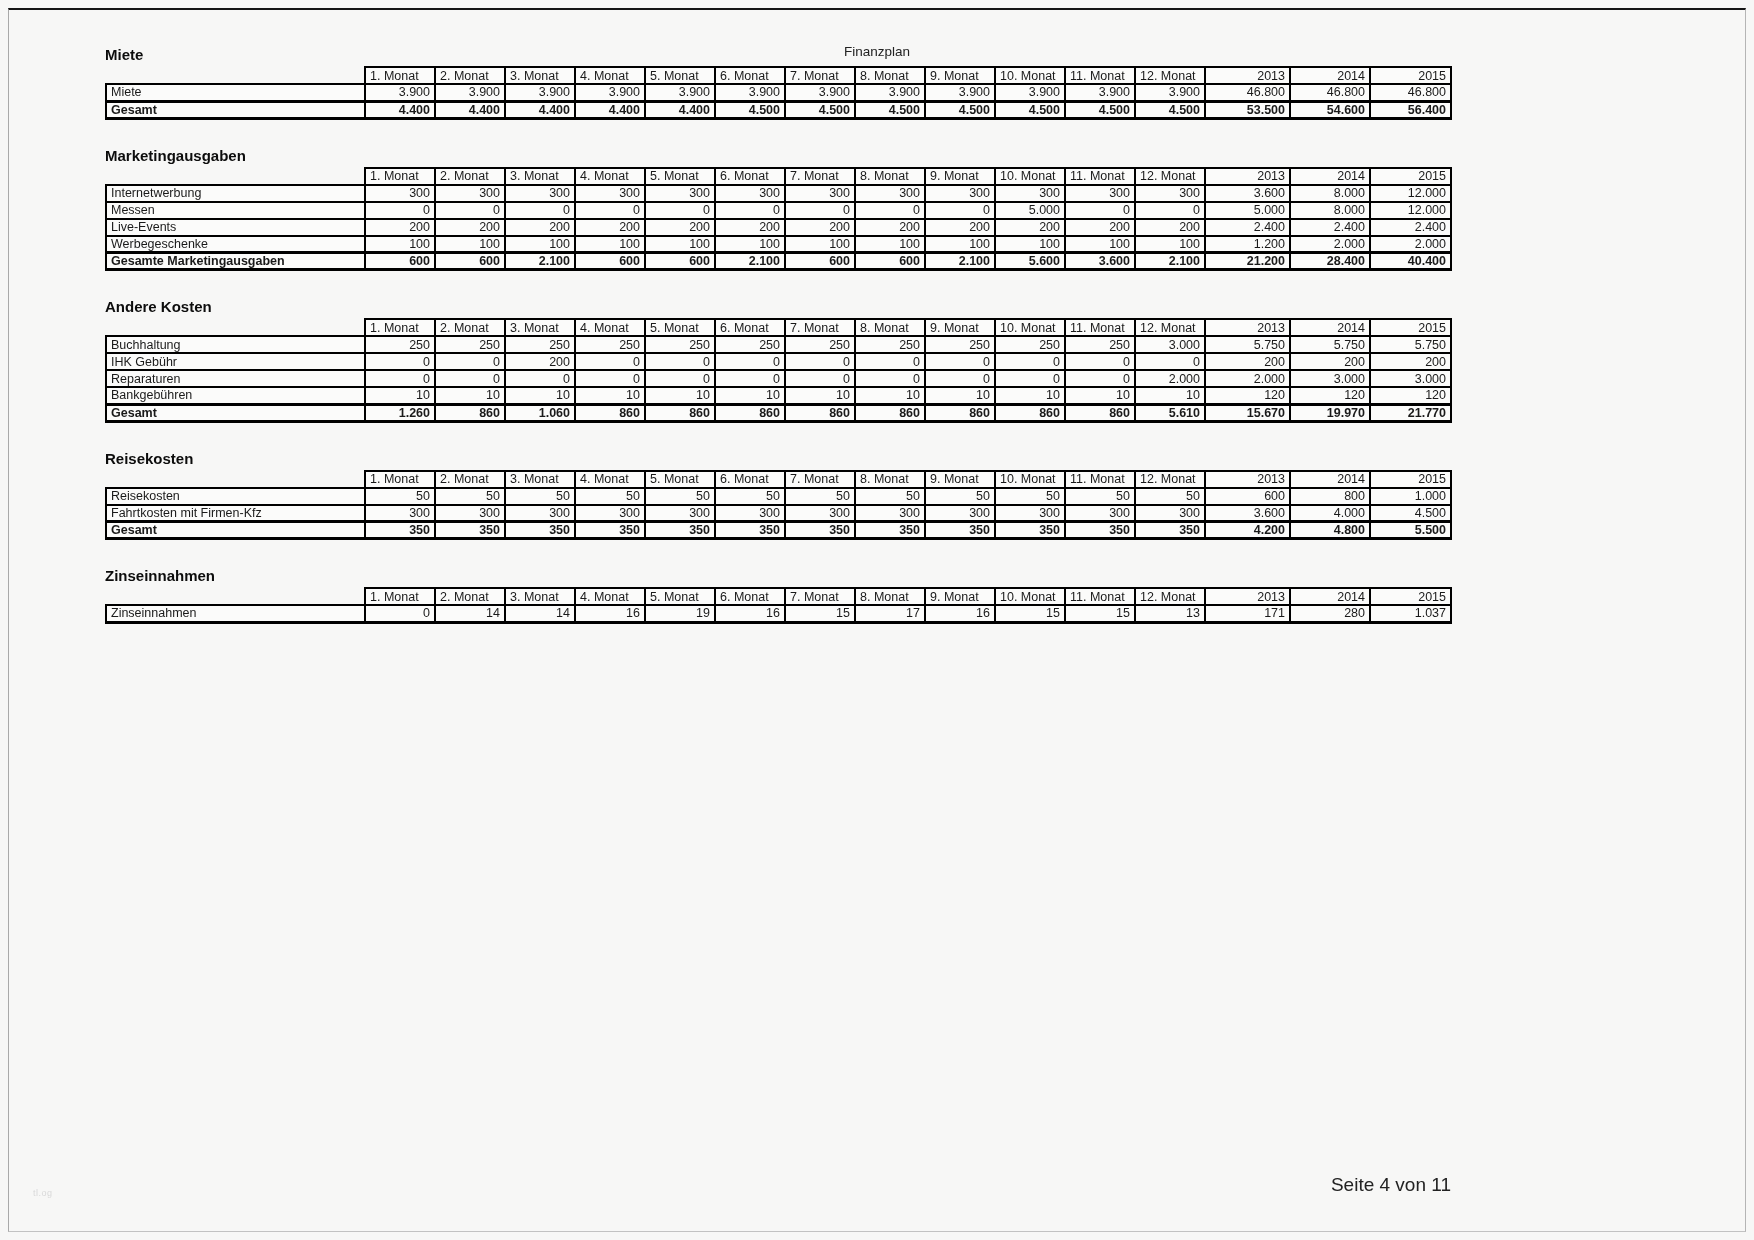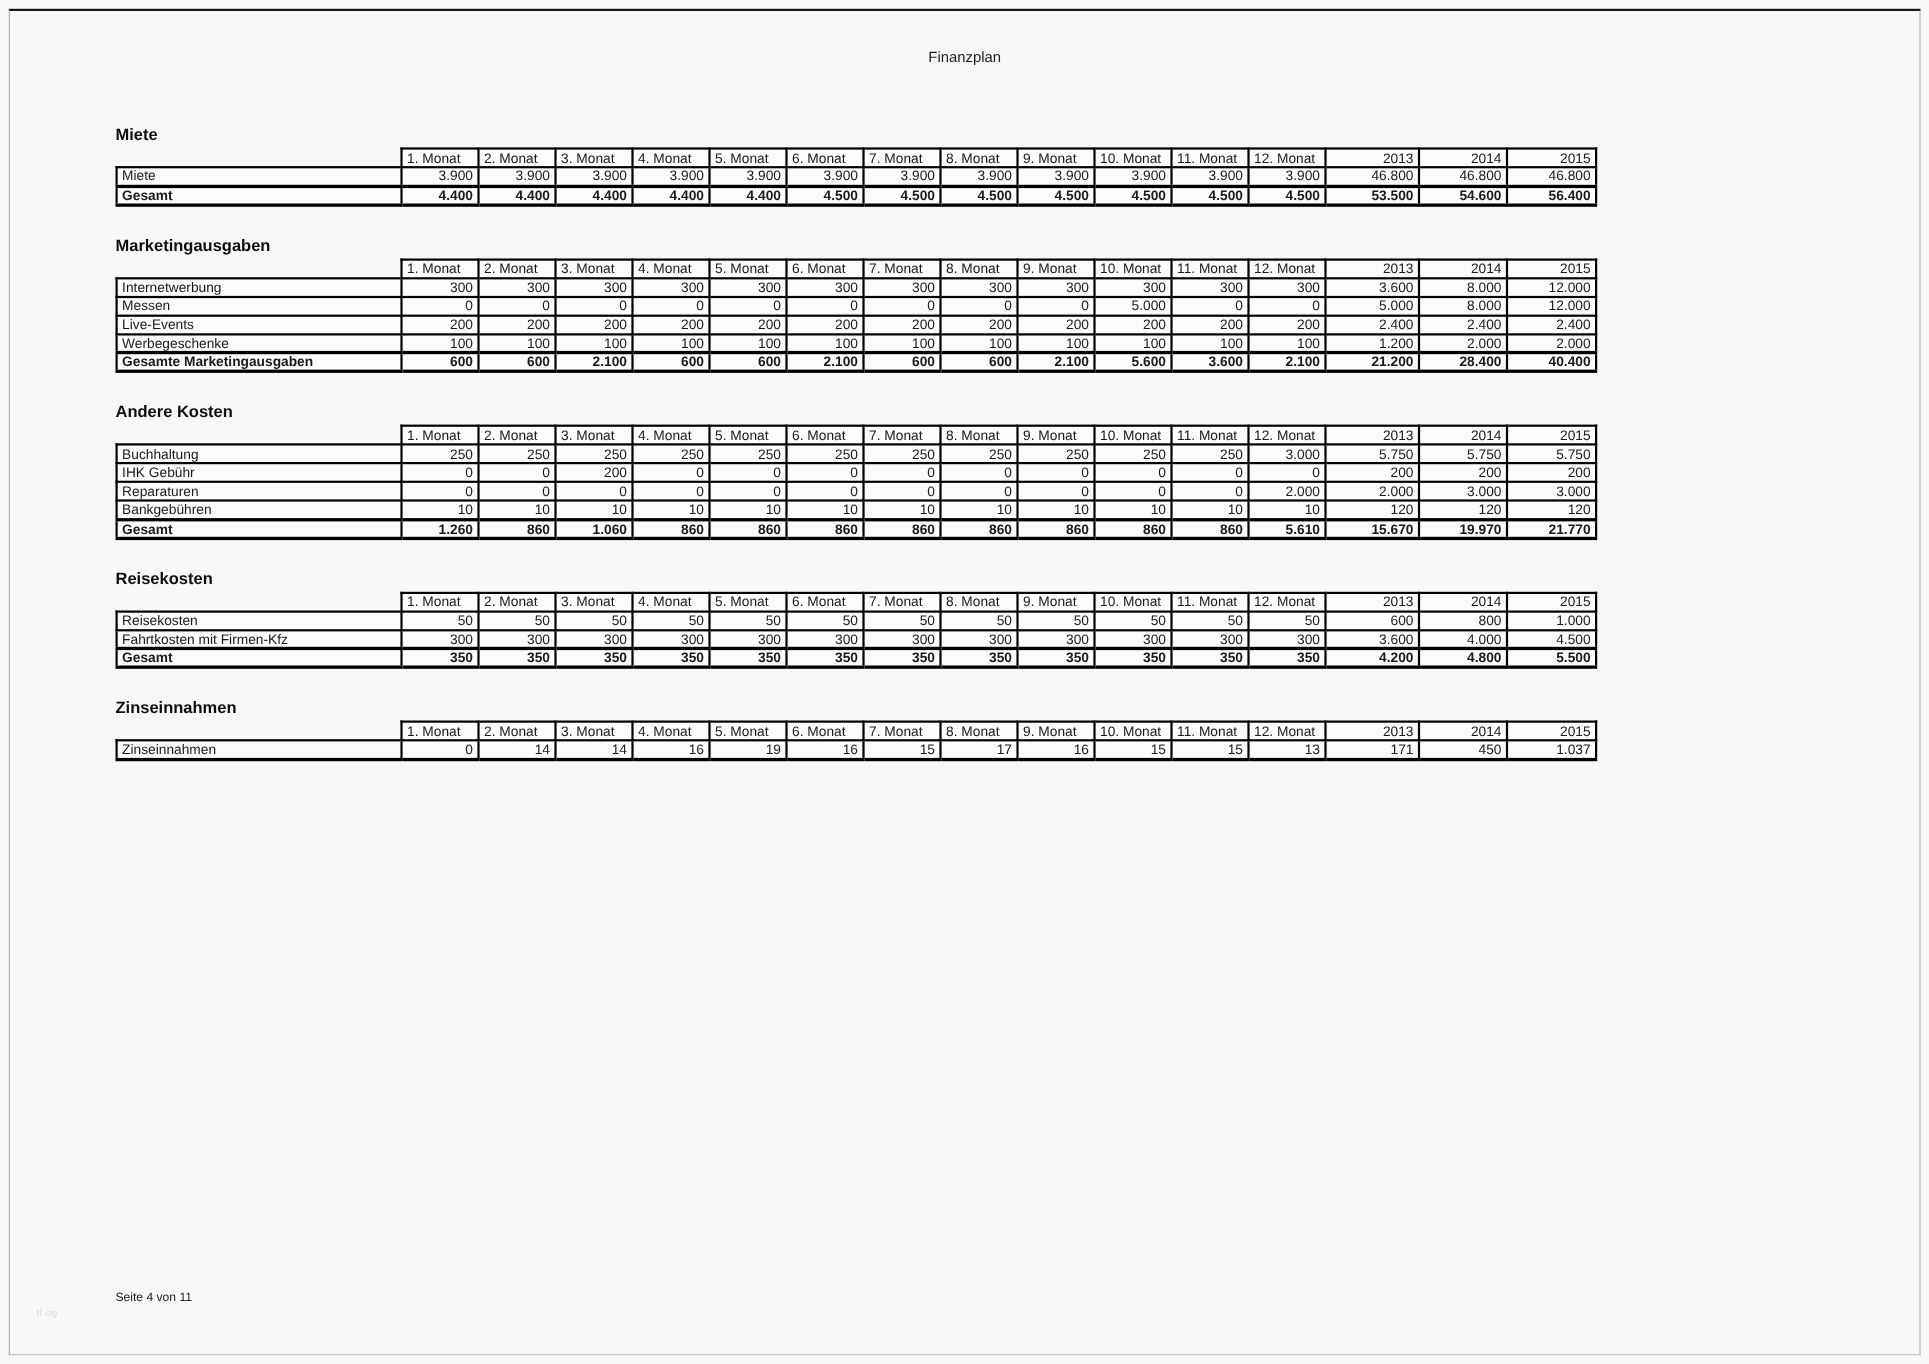--- a/index.html
+++ b/index.html
@@ -12,42 +12,42 @@
     border-top:2px solid #151515;
     border-left:1px solid #a9a9a9;
     border-right:1px solid #b5b5b5;
     border-bottom:1px solid #c2c2c2;
     pointer-events:none;
   }
   .doc-title {
     position:absolute; top:44px; left:0; right:0;
     text-align:center; font-size:13.5px; color:#222;
   }
-  .content { position:absolute; top:0; left:105px; width:1346px; padding-top:116px; }
+  .content { position:absolute; top:0; left:105px; width:1346px; padding-top:48px; }
   .section { margin-top:29px; }
   .section:first-child { margin-top:0; }
   .section-heading { font-weight:bold; font-size:15px; line-height:14px; margin:0 0 4px 0; color:#0d0d0d; }
   table { border-collapse:collapse; table-layout:fixed; width:1346px; }
   th, td {
     height:17px; box-sizing:border-box; padding:0 4px;
     font-size:12.5px; line-height:14px; white-space:nowrap; overflow:hidden;
   }
   thead th {
     border:2px solid #000; font-weight:normal; text-align:left; background:#fbfbfa;
   }
   thead th.spacer { border:none; background:transparent; }
   thead th.year { text-align:right; }
   tbody td { border:2px solid #000; background:#fbfbfa; }
   td.label { text-align:left; }
   td.num { text-align:right; }
   tr.total-row td { font-weight:bold; border-top:3px solid #000; }
   tbody tr:last-child td { border-bottom:3px solid #000; }
   .footer {
     position:absolute; top:1174px; left:105px; width:1346px;
-    text-align:left; font-size:11px; color:#222;
+    text-align:right; font-size:19px; color:#222;
   }
   .watermark {
     position:absolute; left:33px; top:1188px;
     font-size:9px; color:#d9d9d9; letter-spacing:0.5px;
   }
 </style>
 </head>
 <body>
 
 <div class="page">
@@ -559,21 +559,21 @@
               <td class="num">16</td>
               <td class="num">19</td>
               <td class="num">16</td>
               <td class="num">15</td>
               <td class="num">17</td>
               <td class="num">16</td>
               <td class="num">15</td>
               <td class="num">15</td>
               <td class="num">13</td>
               <td class="num">171</td>
-              <td class="num">450</td>
+              <td class="num">280</td>
               <td class="num">1.037</td>
             </tr>
           </tbody>
     </table>
   </div>
 </div>
 
   <div class="footer">Seite 4 von 11</div>
   <div class="watermark">tl.og</div>
 </div>

